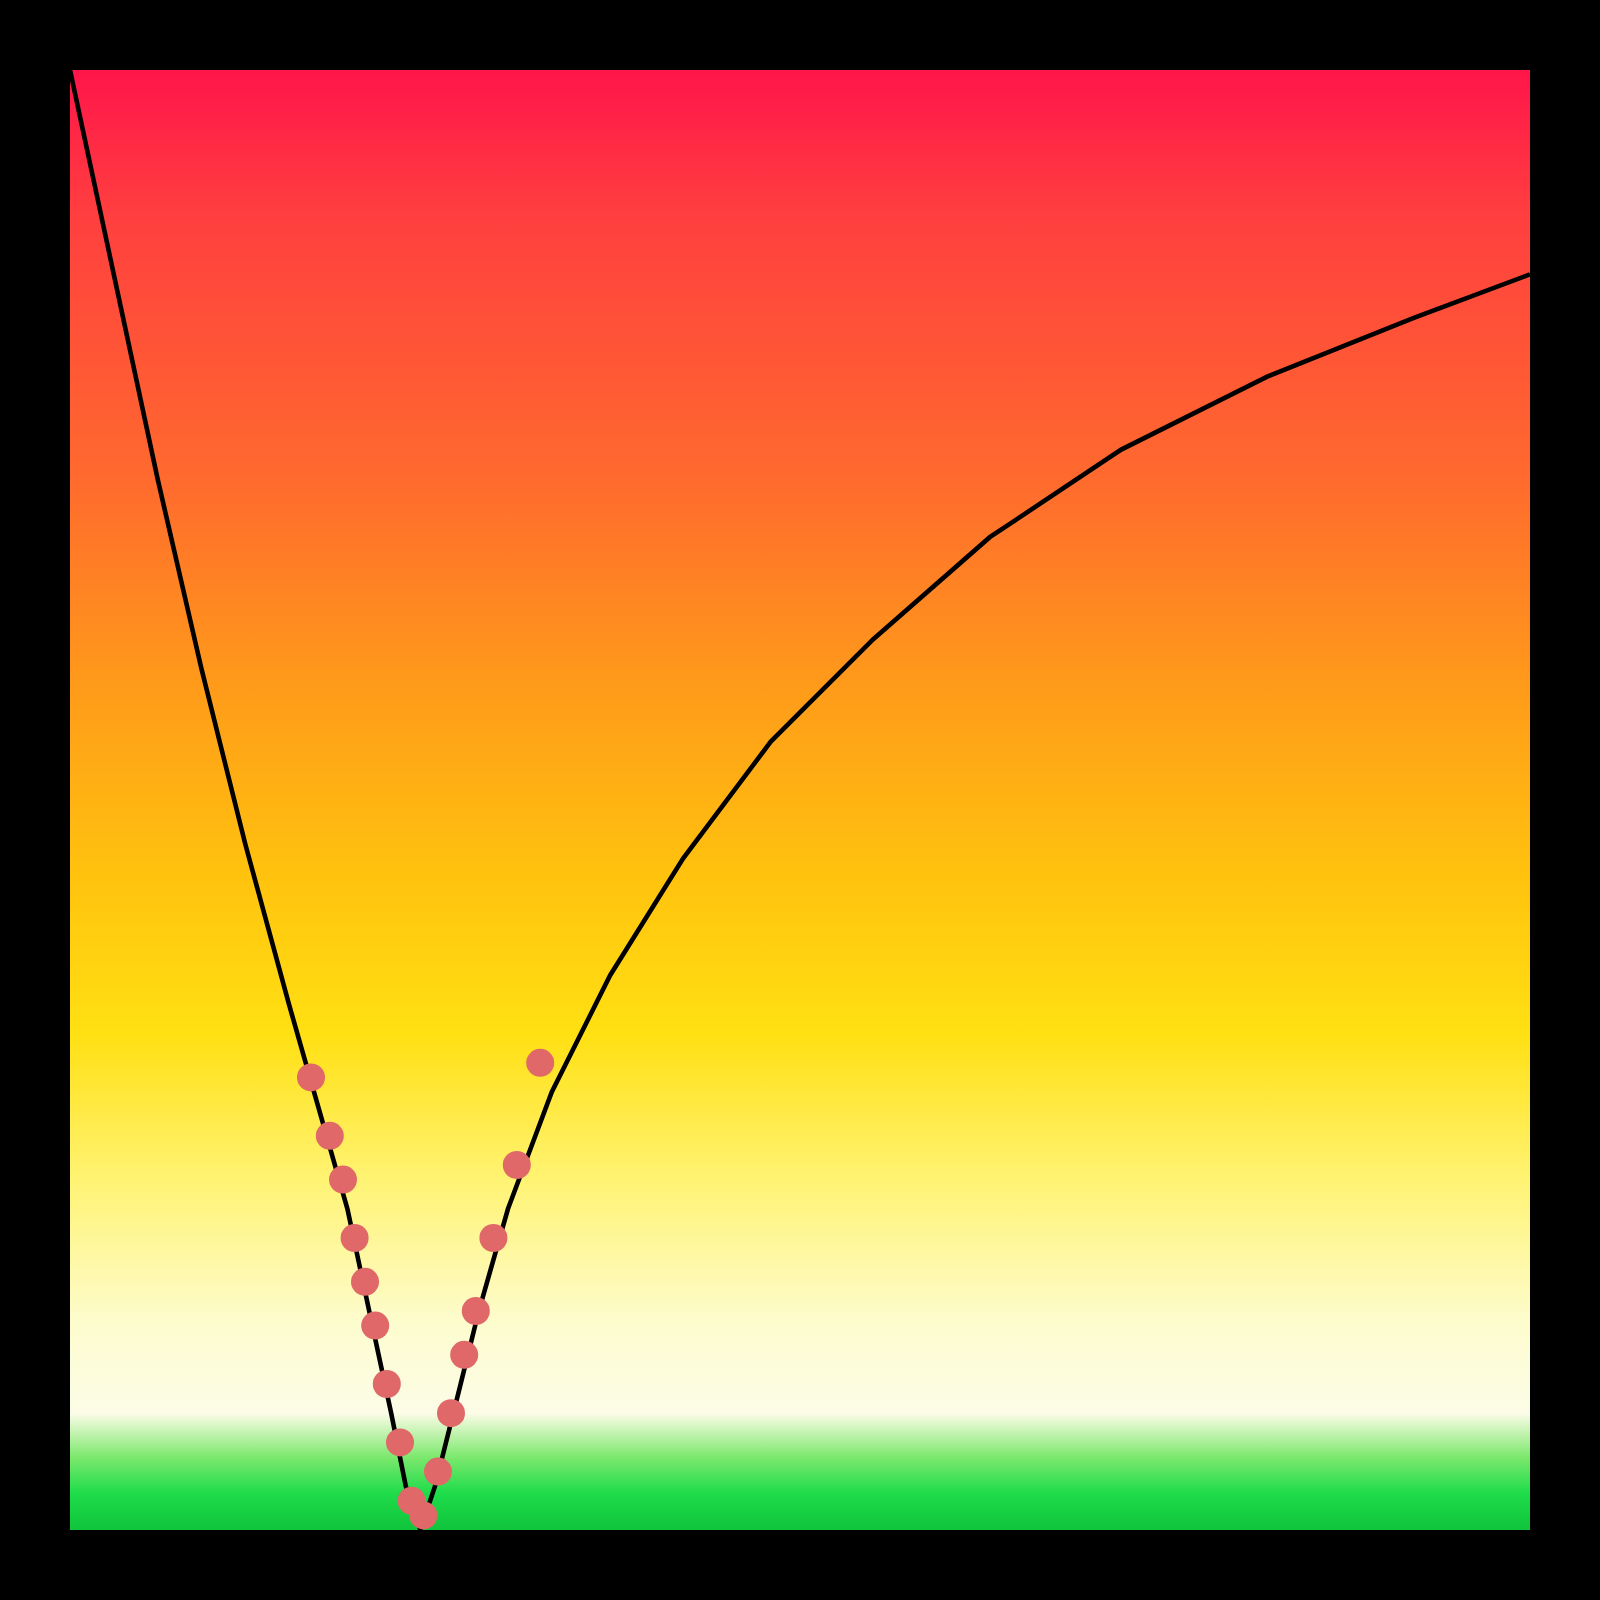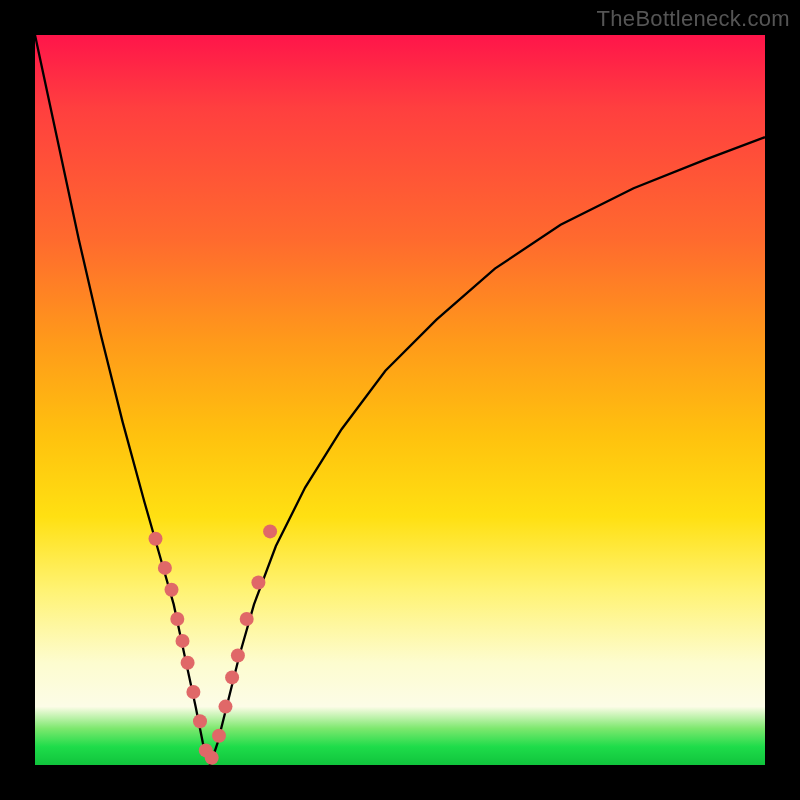--- a/index.html
+++ b/index.html
@@ -74,21 +74,20 @@
   .line {
     fill: none;
     stroke: #000;
     stroke-width: 2.3;
   }
 </style>
 </head>
 <body>
 
 <div class="frame">
-  <div class="watermark">TheBottleneck.com</div>
   <div class="plot-area">
     <div class="gradient"></div>
     <svg class="curve" viewBox="0 0 730 730" preserveAspectRatio="none">
       <path id="curve-path" class="line" d="M0.0 0.0 L21.9 102.2 L43.8 204.4 L65.7 299.3 L87.6 386.9 L109.5 467.2 L124.1 518.3 L138.7 569.4 L149.6 620.5 L160.6 671.6 L167.9 708.1 L175.2 730.0 L182.5 708.1 L193.5 664.3 L204.4 620.5 L219.0 569.4 L240.9 511.0 L270.1 452.6 L306.6 394.2 L350.4 335.8 L401.5 284.7 L459.9 233.6 L525.6 189.8 L598.6 153.3 L671.6 124.1 L730.0 102.2"></path>
       <g id="dots">
           <circle cx="120.5" cy="503.7" r="7" class="dot"></circle>
           <circle cx="129.9" cy="532.9" r="7" class="dot"></circle>
           <circle cx="136.5" cy="554.8" r="7" class="dot"></circle>
           <circle cx="142.3" cy="584.0" r="7" class="dot"></circle>
           <circle cx="147.5" cy="605.9" r="7" class="dot"></circle>

